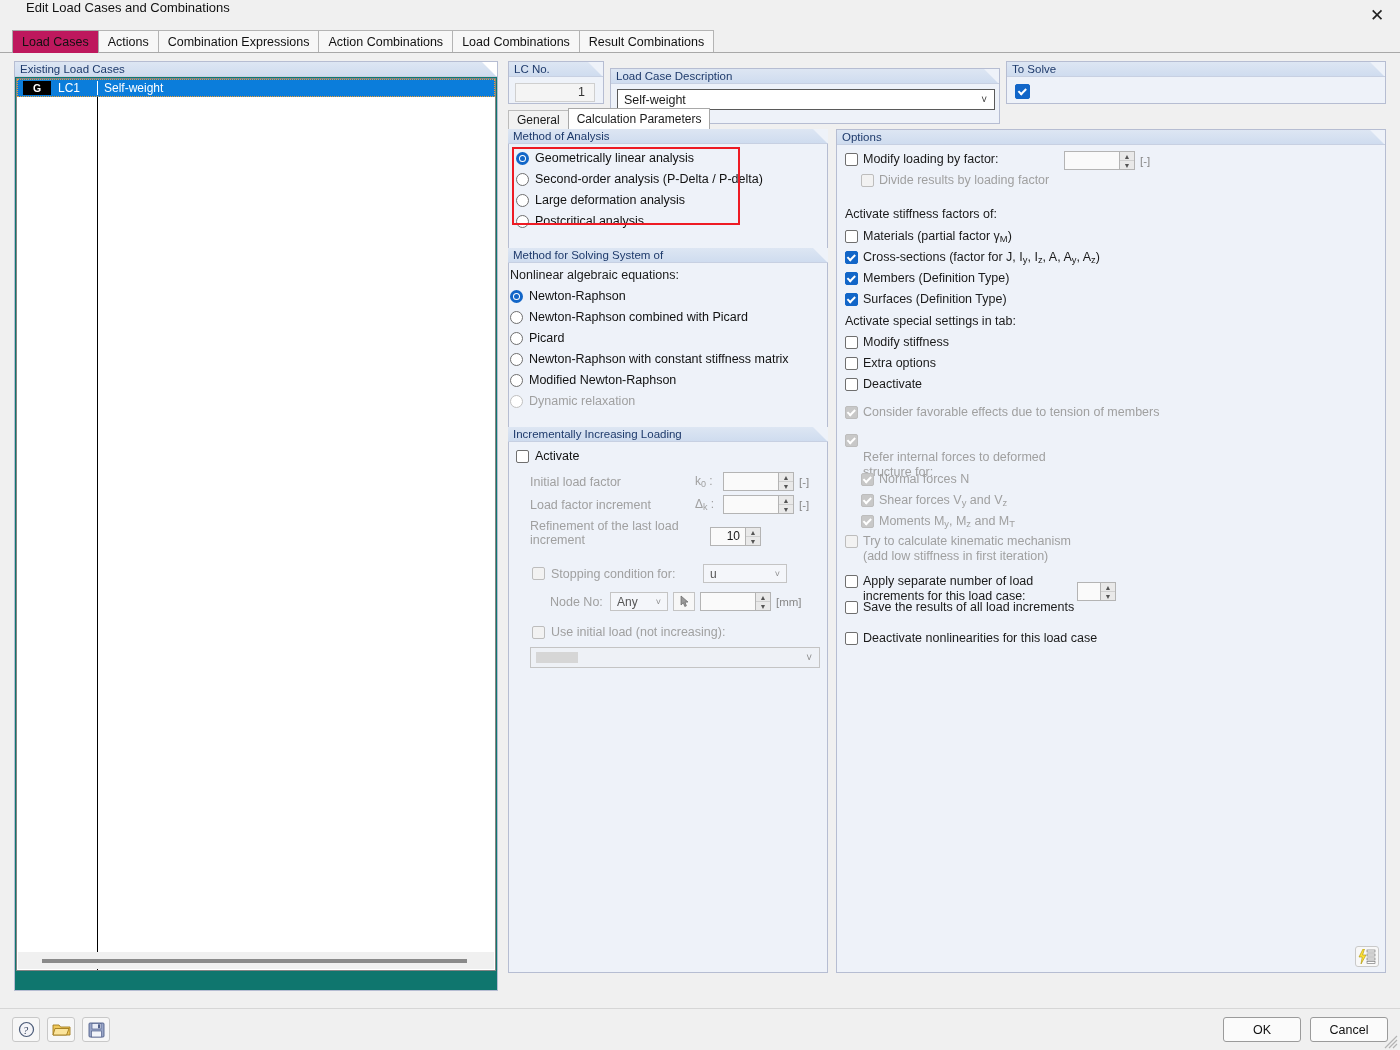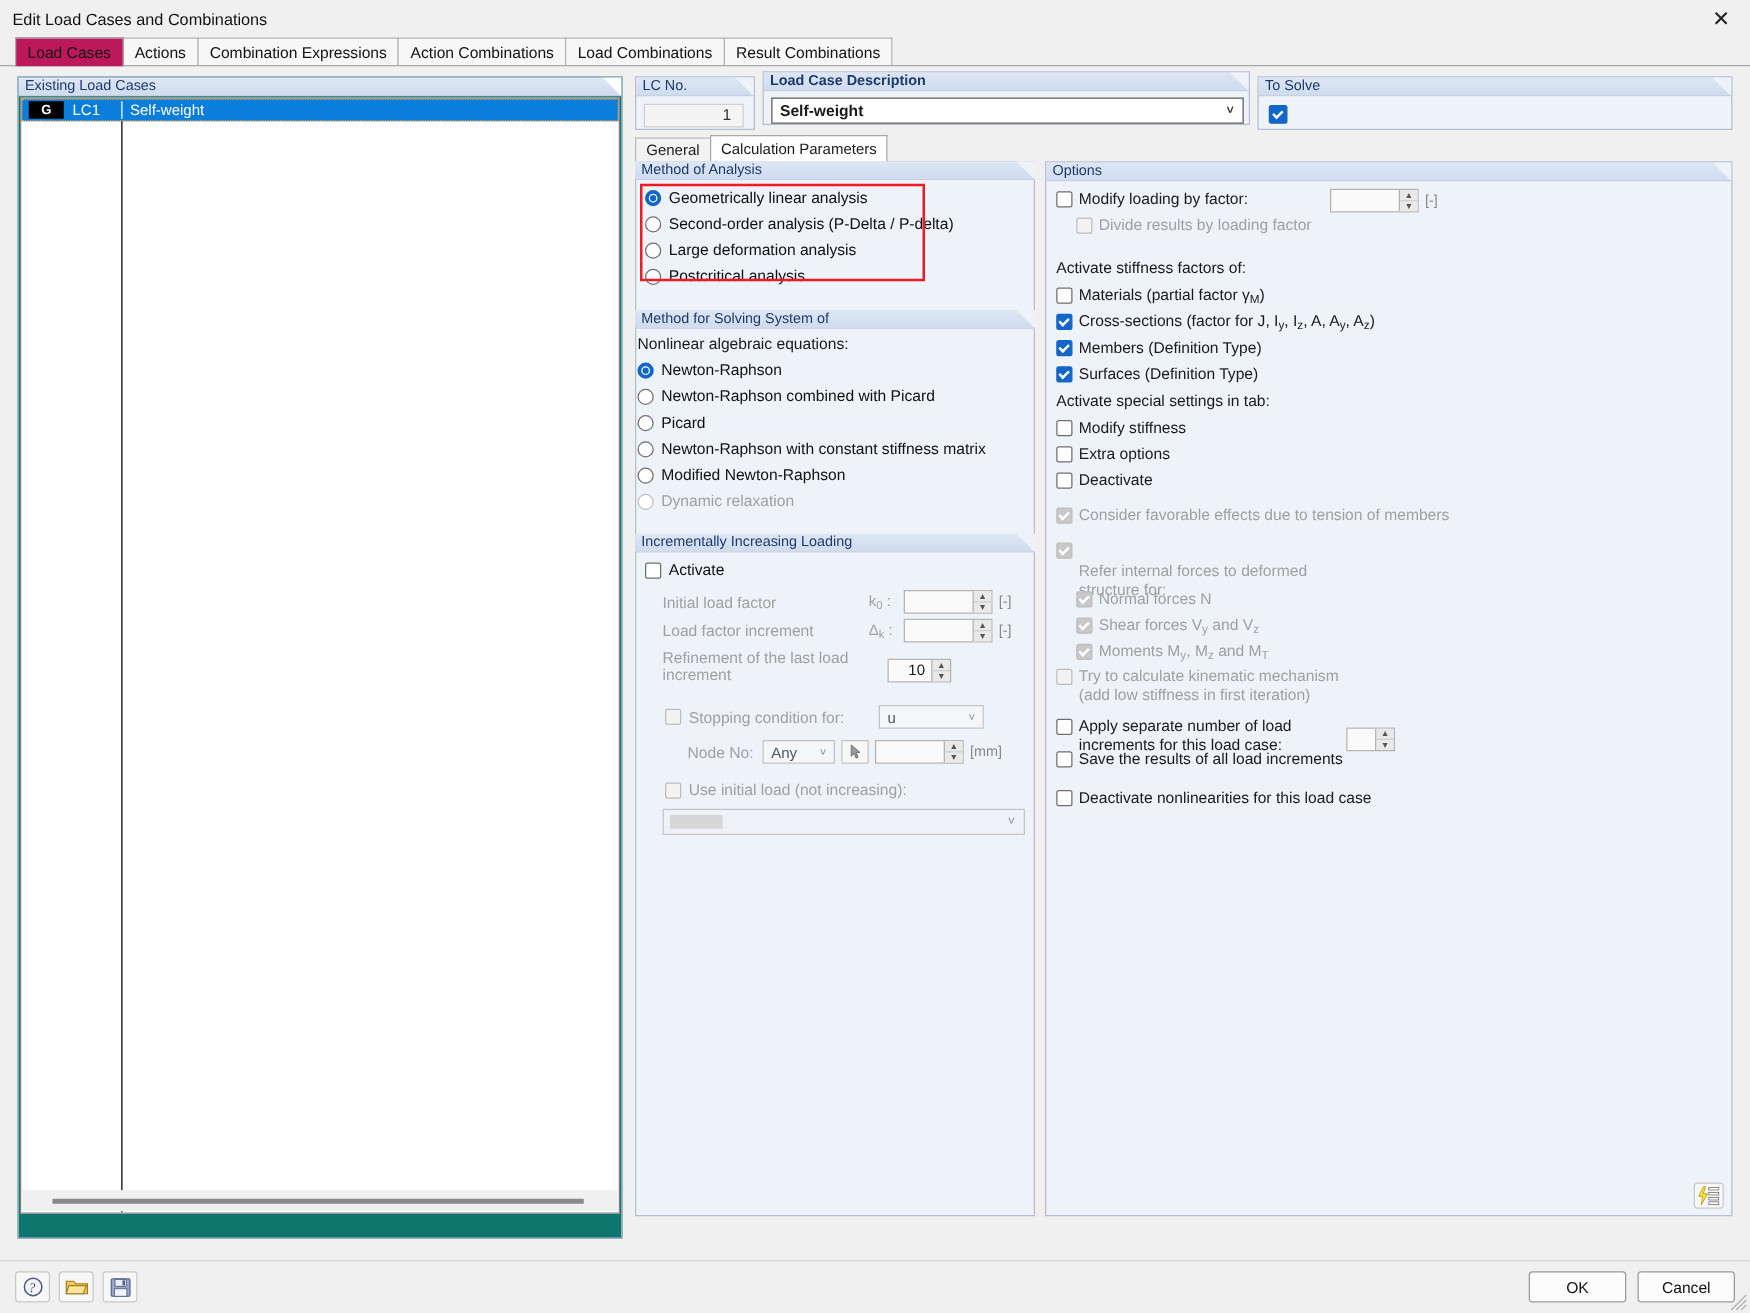--- a/index.html
+++ b/index.html
@@ -16,22 +16,22 @@
     position: relative;
     width: 1400px; height: 1050px;
     background: #f0f0f0;
     display: flex; flex-direction: column;
   }
 
   
   .titlebar {
     height: 31px; flex: 0 0 31px;
     background: #f0f0f0;
-    display: flex; align-items: center;
-    padding-left: 10px;
+    display: flex; 
+    padding-left: 26px;
     position: relative;
   }
   .titlebar .title { font-size: 13px; color: #111; }
   .close-btn {
     position: absolute; right: 0; top: 0;
     width: 46px; height: 31px;
     display: flex; align-items: center; justify-content: center;
     font-size: 17px; color: #222; cursor: pointer;
   }
 
@@ -147,21 +147,21 @@
     border: 1px solid transparent;
     background: transparent;
     display: flex; align-items: center; justify-content: center;
     cursor: pointer;
   }
   .tb-btn.framed { border: 1px solid #7aaed6; background: #f4f9ff; }
   .tb-gap { width: 14px; }
 
   
   #grp-lcno { left: 508px; top: 8px; width: 96px; height: 43px; }
-  #grp-desc { left: 610px; top: 4px; width: 390px; height: 43px; font-weight: bold; }
+  #grp-desc { left: 610px; top: 15px; width: 390px; height: 56px; }
   #grp-solve { left: 1006px; top: 8px; width: 380px; height: 43px; }
 
   .ro-field {
     position: absolute; left: 6px; top: 21px; width: 80px; height: 19px;
     background: #f4f4f4; border: 1px solid #cfcfcf;
     text-align: right; padding-right: 9px; line-height: 17px;
     font-size: 12.5px; color: #333;
   }
   .combo {
     position: absolute; left: 6px; top: 20px; width: 378px; height: 21px;

